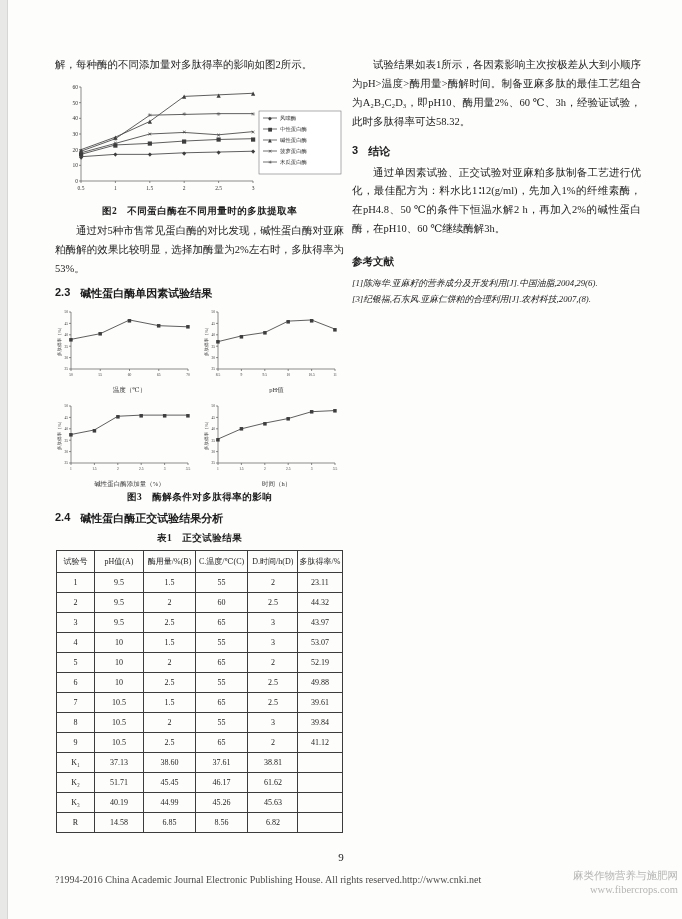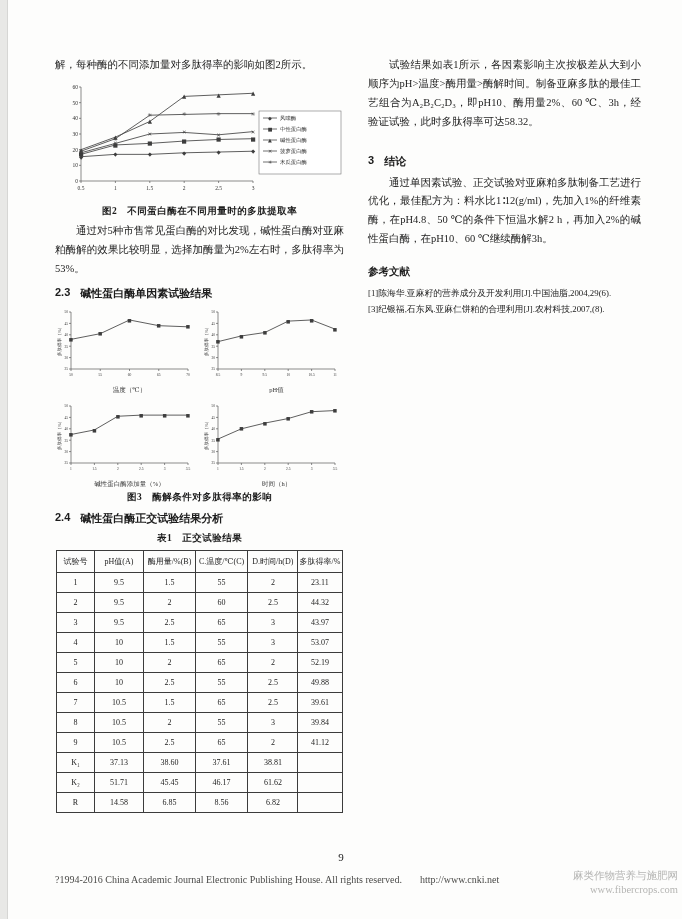--- a/index.html
+++ b/index.html
@@ -5,21 +5,21 @@
   * { margin:0; padding:0; box-sizing:border-box; }
   html,body { width:682px; height:919px; }
   body {
     position:relative;
     background:#fdfdfc;
     font-family:"Liberation Serif","DejaVu Serif",serif;
     color:#1c1c1c;
     overflow:hidden;
   }
   .page-edge { position:absolute; left:0; top:0; width:8px; height:919px; background:#e8e8e6; border-right:1px solid #d6d6d4;}
-  .content { position:absolute; left:55px; top:56px; width:586px; display:flex; gap:24px; }
+  .content { position:absolute; left:55px; top:56px; width:586px; display:flex; gap:8px; }
   .col { width:289px; }
   p.body-text { font-size:10.5px; line-height:1.8; text-align:justify; }
   p.indent { text-indent:2em; }
   h3.section { font-family:"Liberation Sans","DejaVu Sans",sans-serif; font-size:11px; font-weight:bold; margin:7px 0 5px 0; display:flex; gap:10px; }
   h3.section .sec-num { font-weight:bold; }
   .fig-caption { font-size:9.5px; font-weight:600; text-align:center; margin:2px 0 4px 0; letter-spacing:0.5px; }
   .figure-wrap { margin:4px 0 0 0; }
   .fig3-grid { display:grid; grid-template-columns:1fr 1fr; gap:6px 4px; margin-top:6px; }
   svg text { fill:#333; }
   svg .marker { font-family:"DejaVu Sans",sans-serif; fill:#3d3d3d; }
@@ -27,26 +27,26 @@
   table.otable { width:99%; margin:0 auto; border-collapse:collapse; font-size:8px; }
   table.otable th, table.otable td { border:0.7px solid #3c3c3c; text-align:center; padding:5px 1px; font-weight:normal; }
   table.otable th:nth-child(1), table.otable td:nth-child(1){ width:13%; }
   table.otable th:nth-child(2), table.otable td:nth-child(2){ width:17.5%; }
   table.otable th:nth-child(3), table.otable td:nth-child(3){ width:18%; }
   table.otable th:nth-child(4), table.otable td:nth-child(4){ width:18.5%; }
   table.otable th:nth-child(5), table.otable td:nth-child(5){ width:17.5%; }
   table.otable th:nth-child(6), table.otable td:nth-child(6){ width:15.5%; }
   .refs-title { font-family:"Liberation Sans","DejaVu Sans",sans-serif; font-size:10.5px; font-weight:bold; margin:16px 0 7px 0; }
   ul.refs { list-style:none; }
-  ul.refs li { font-size:8.8px; line-height:1.75; color:#222; }
+  ul.refs li { font-size:8.8px; line-height:1.75; font-style:italic; color:#222; }
   .page-number { position:absolute; left:0; top:851px; width:682px; text-align:center; font-size:11px; }
   .footer-line { position:absolute; left:55px; top:874px; width:500px; font-size:10px; color:#4a4a48; }
-  .footer-line .cnki-url { margin-left:18px; }
+  .footer-line .cnki-url { }
   .watermark { position:absolute; right:4px; top:869px; text-align:right; font-size:10.5px; color:#b5b5b3; line-height:1.3; }
-  .rc-para1 { margin-bottom:22px; }
+  .rc-para1 { margin-bottom:12px; }
   .rc-sec3 { margin-top:10px; }
 </style>
 </head>
 <body>
 
 <div class="page-edge"></div>
 
 <div class="content">
 
   <div class="col">
@@ -394,20 +394,28 @@
           </tr>
           <tr>
             <td>K₂</td>
             <td>51.71</td>
             <td>45.45</td>
             <td>46.17</td>
             <td>61.62</td>
             <td></td>
           </tr>
           <tr>
+            <td>K₃</td>
+            <td>40.19</td>
+            <td>44.99</td>
+            <td>45.26</td>
+            <td>45.63</td>
+            <td></td>
+          </tr>
+          <tr>
             <td>R</td>
             <td>14.58</td>
             <td>6.85</td>
             <td>8.56</td>
             <td>6.82</td>
             <td></td>
           </tr>
         </tbody>
     </table>
   </div>

